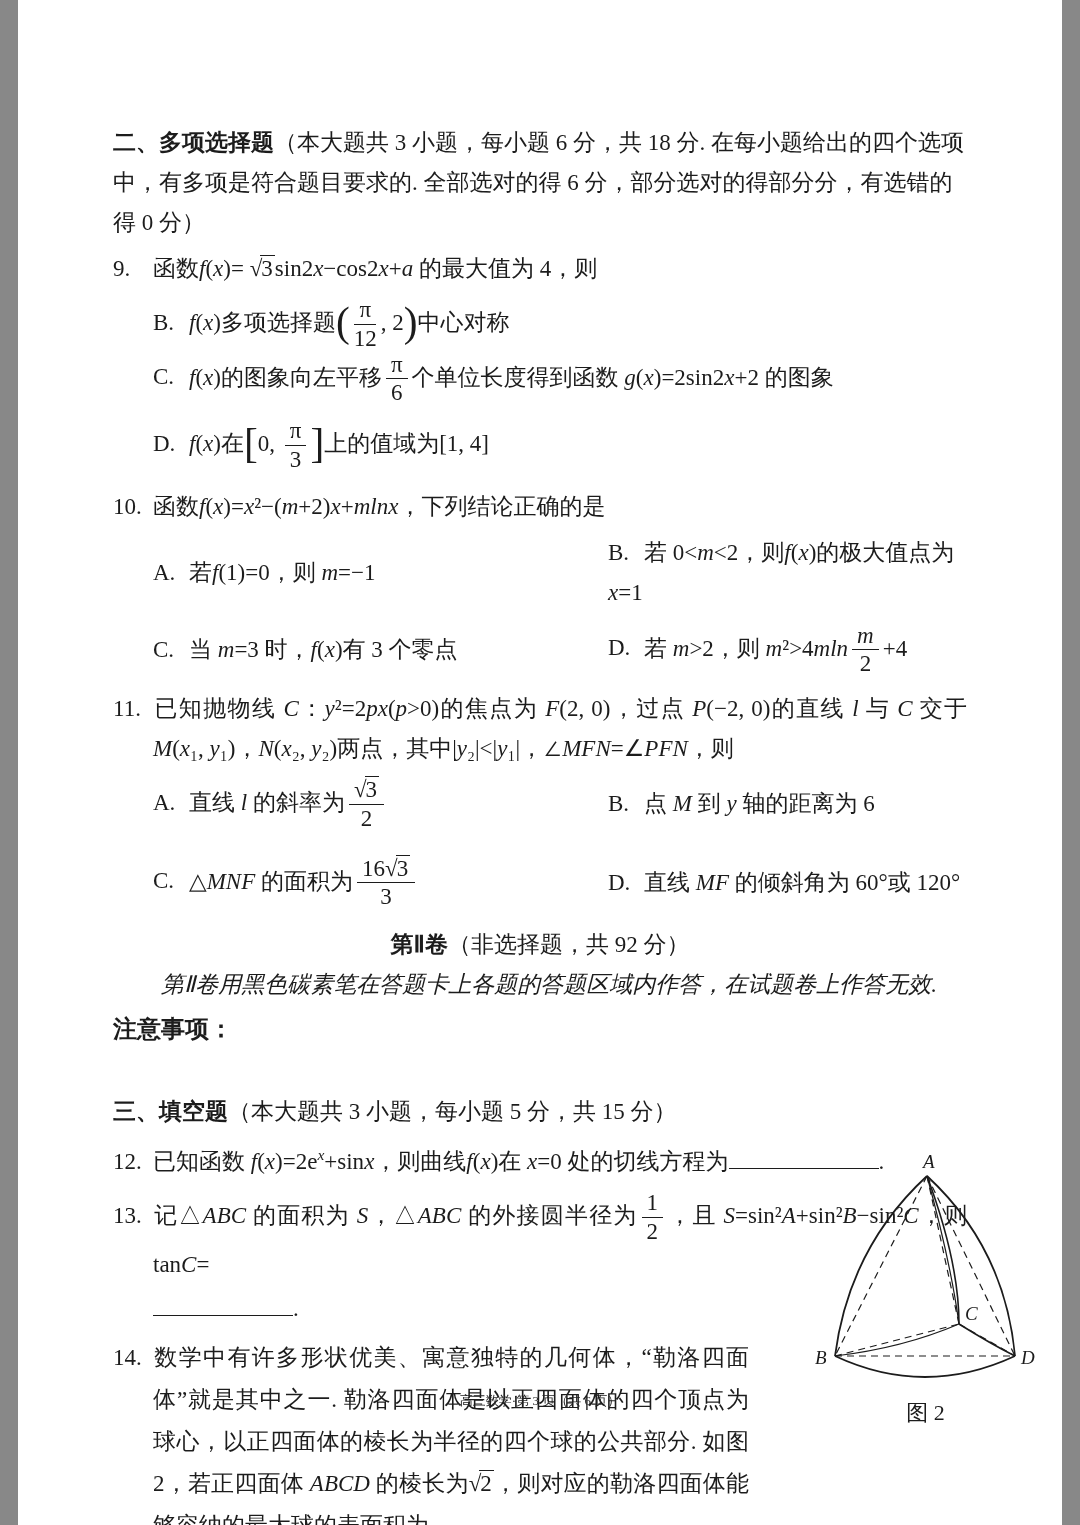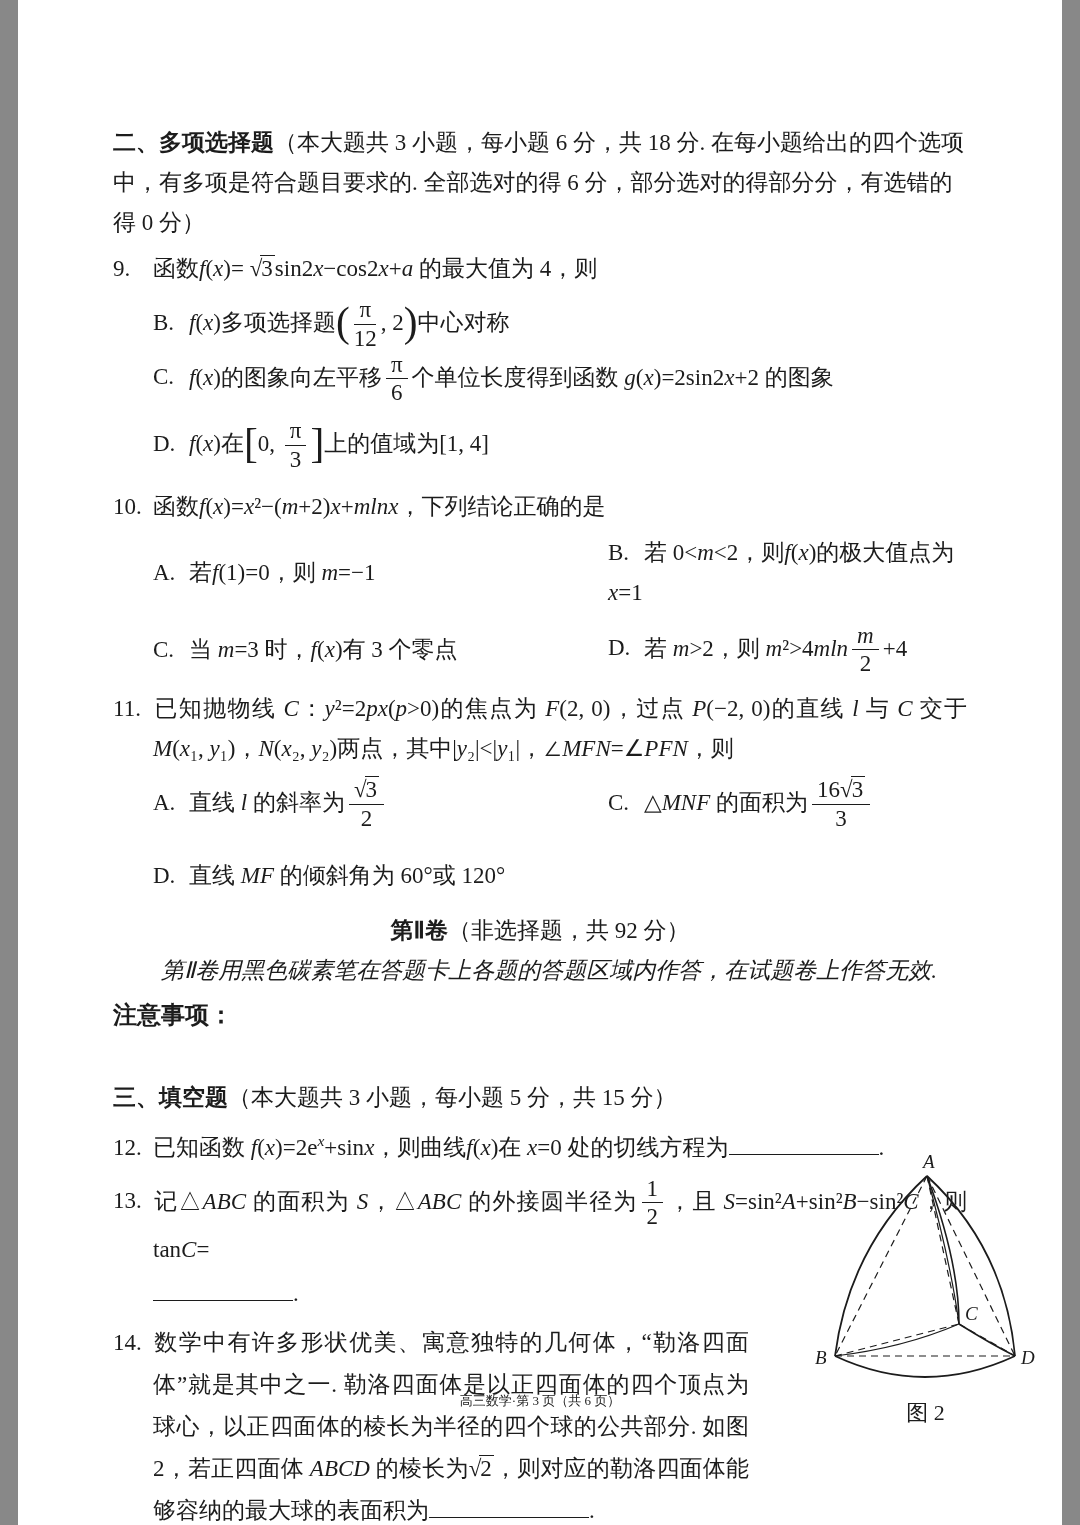--- a/index.html
+++ b/index.html
@@ -115,20 +115,21 @@
             <span class="fden"><span class="mr">2</span></span>
           </span><span class="mr">+4</span></div>
     </div>
 
     <div id="q11-stem" class="hang"><span class="num" style="width: 40px;">11.</span><span class="cn">已知抛物线 </span><span class="mi">C</span><span class="cn">：</span><span class="mi">y</span><span class="mr">²=2</span><span class="mi">px</span><span class="mr">(</span><span class="mi">p</span><span class="mr">&gt;0)</span><span class="cn">的焦点为 </span><span class="mi">F</span><span class="mr">(2, 0)</span><span class="cn">，过点 </span><span class="mi">P</span><span class="mr">(−2, 0)</span><span class="cn">的直线 </span><span class="mi">l</span><span class="cn"> 与 </span><span class="mi">C</span><span class="cn"> 交于</span><span class="mi">M</span><span class="mr">(</span><span class="mi">x</span><span class="mr">₁, </span><span class="mi">y</span><span class="mr">₁)</span><span class="cn">，</span><span class="mi">N</span><span class="mr">(</span><span class="mi">x</span><span class="mr">₂, </span><span class="mi">y</span><span class="mr">₂)</span><span class="cn">两点，其中</span><span class="mr">|</span><span class="mi">y</span><span class="mr">₂|&lt;|</span><span class="mi">y</span><span class="mr">₁|</span><span class="cn">，</span><span class="mr">∠</span><span class="mi">MFN</span><span class="mr">=∠</span><span class="mi">PFN</span><span class="cn">，则</span></div>
     <div id="q11-grid" class="optgrid">
       <div><span class="num" style="width: 36px;">A.</span><span class="cn">直线 </span><span class="mi">l</span><span class="cn"> 的斜率为</span><span class="frac">
             <span class="fnum"><span class="sqrt"><span class="rsign">√</span><span class="rad">3</span></span></span>
             <span class="fden"><span class="mr">2</span></span>
           </span></div>
+      <div><span class="num" style="width: 36px;">B.</span><span class="cn">点 </span><span class="mi">M</span><span class="cn"> 到 </span><span class="mi">y</span><span class="cn"> 轴的距离为 6</span></div>
       <div><span class="num" style="width: 36px;">C.</span><span class="mr">△</span><span class="mi">MNF</span><span class="cn"> 的面积为</span><span class="frac">
             <span class="fnum"><span class="mr">16</span><span class="sqrt"><span class="rsign">√</span><span class="rad">3</span></span></span>
             <span class="fden"><span class="mr">3</span></span>
           </span></div>
       <div><span class="num" style="width: 36px;">D.</span><span class="cn">直线 </span><span class="mi">MF</span><span class="cn"> 的倾斜角为 60°或 120°</span></div>
     </div>
 
     <div id="vol2-header" class="center"><span class="b">第Ⅱ卷</span><span class="cn">（非选择题，共 92 分）</span></div>
     <div id="notice-body"><span class="kai">第Ⅱ卷用黑色碳素笔在答题卡上各题的答题区域内作答，在试题卷上作答无效.</span></div>
     <div id="notice-title"><span class="b">注意事项：</span></div>

